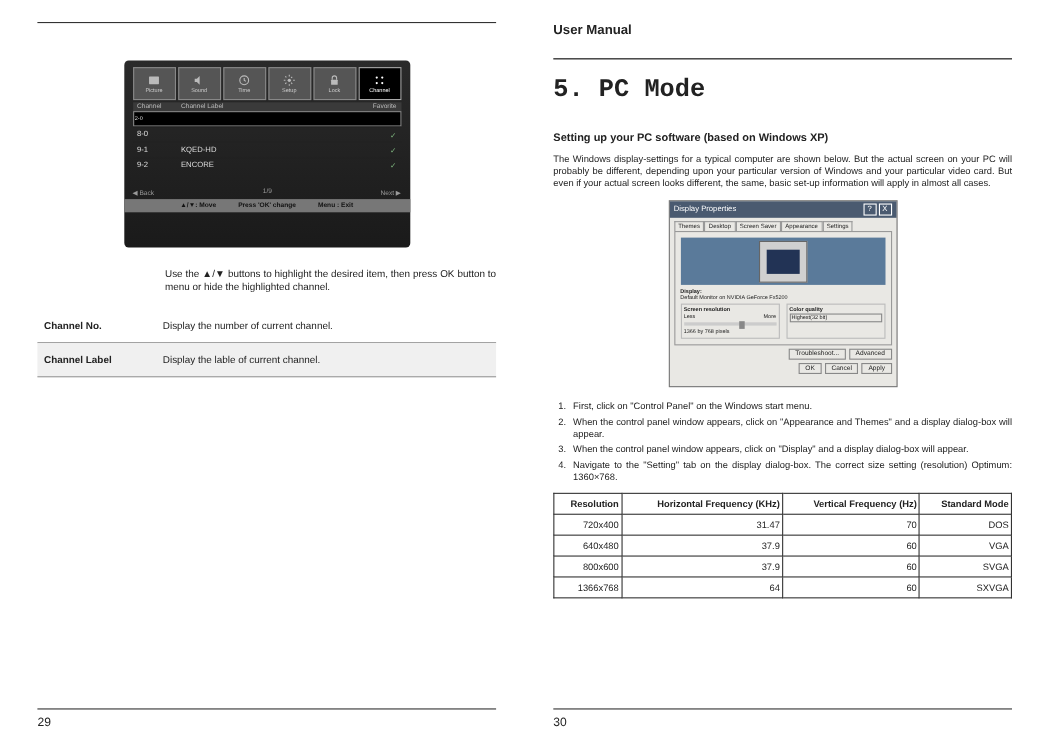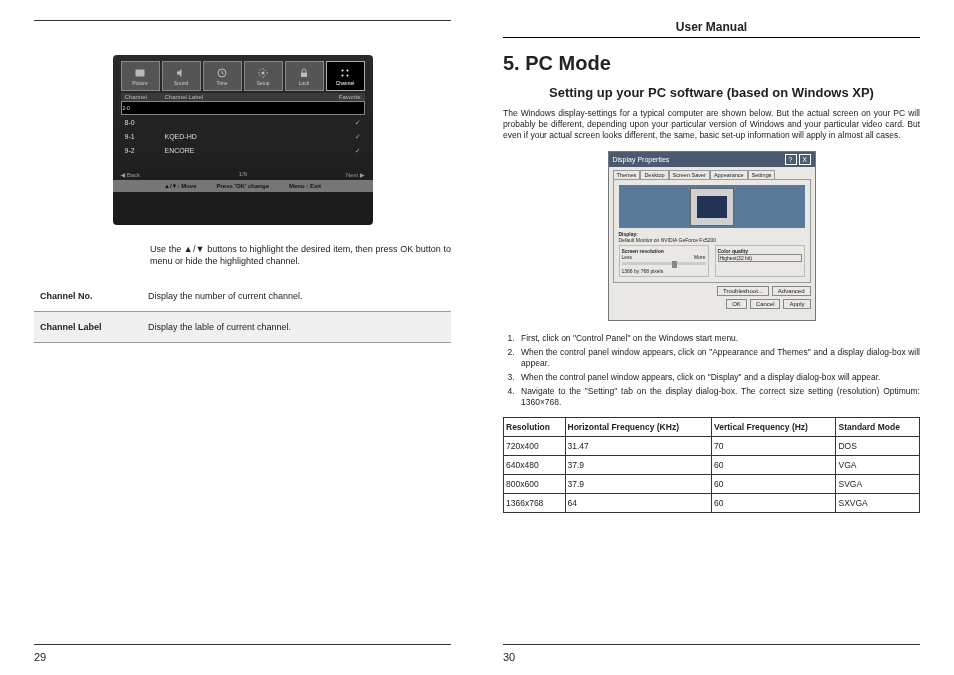--- a/index.html
+++ b/index.html
@@ -52,23 +52,23 @@
   .osd-foot { display:flex; gap:20px; justify-content:center; background:#777; margin:2px -8px -10px; padding:3px; font-size:6px; color:#111; font-weight:600;}
 
   .instr { padding: 6px 0 14px 116px; font-size: 9px; text-align: justify; line-height:1.35;}
   .defs { width:100%; }
   .defrow { display:flex; border-bottom:1px solid #999; padding:10px 6px; }
   .defrow.shade { background:#f0f0f0; }
   .defrow .k { flex-basis:108px; font-weight:700; font-size:9px;}
   .defrow .v { flex:1; font-size:9px;}
 
   
-  .um-head { font-weight:700; font-style:normal; font-size:12px; border-bottom:1px solid #000; padding-bottom:3px; margin-bottom:10px; font-family: "Segoe UI", Arial, sans-serif; text-align: center;}
-  .h1 { font-size:20px; font-weight:700; margin:4px 0 10px; }
-  .h2 { font-size:13px; font-weight:700; margin:0 0 8px;text-align:center; }
+  .um-head { font-weight:700; font-style:normal; font-size:12px; border-bottom:1px solid #000; padding-bottom:19px; margin-bottom:10px; font-family: "Segoe UI", Arial, sans-serif;}
+  .h1 { font-size:23px; font-weight:700; margin:4px 0 10px;font-family:Liberation Mono, monospace; }
+  .h2 { font-size:10px; font-weight:700; margin:16px 0 8px; }
   .para { font-size:8.5px; text-align:justify; line-height:1.3; margin-bottom:6px;}
   .ol { margin:4px 0 2px 14px; }
   .ol li { font-size:8.5px; text-align:justify; line-height:1.3; margin-bottom:3px; padding-left:4px;}
   .note { font-size:8.5px; text-align:justify; line-height:1.3; margin:2px 0 8px;}
 
   .win-shot {
     width:208px; height:170px; margin:4px auto 8px;
     border:1px solid #777; background:#e9e8e4;
     font-size:6px; color:#222;
   }
@@ -86,21 +86,21 @@
   .sliders { display:flex; gap:6px; margin-top:2px; font-size:5px;}
   .sld { flex:1; border:1px solid #bbb; padding:2px;}
   .sld .bar { height:3px; background:#ccc; margin:2px 0;}
   .sld .thumb { width:5px;height:7px;background:#888;margin-top:-6px;margin-left:60%;}
   .sel { width:100%; border:1px solid #888; font-size:5px; padding:0 1px;}
   .win-btns-row { display:flex; justify-content:flex-end; gap:3px; padding:3px 4px;}
   .win-btns-row2 { display:flex; justify-content:flex-end; gap:3px; padding:0 4px 3px;}
   .wbtn { border:1px solid #888; background:#e9e8e4; padding:1px 5px; font-size:6px;}
 
   table.freq { width:100%; border-collapse:collapse; font-size:8.5px; margin-top:4px;}
-  table.freq th, table.freq td { border:1px solid #333; padding:4px 2px; text-align:left;margin-top:10px;}
+  table.freq th, table.freq td { border:1px solid #333; padding:4px 2px; text-align:right;margin-top:10px;}
   table.freq th { font-weight:700; }
 </style>
 </head>
 <body>
 
 <div class="page">
   <div class="rule-top"></div>
 
   <div class="osd-shot">
     <div class="osd-tabs">

